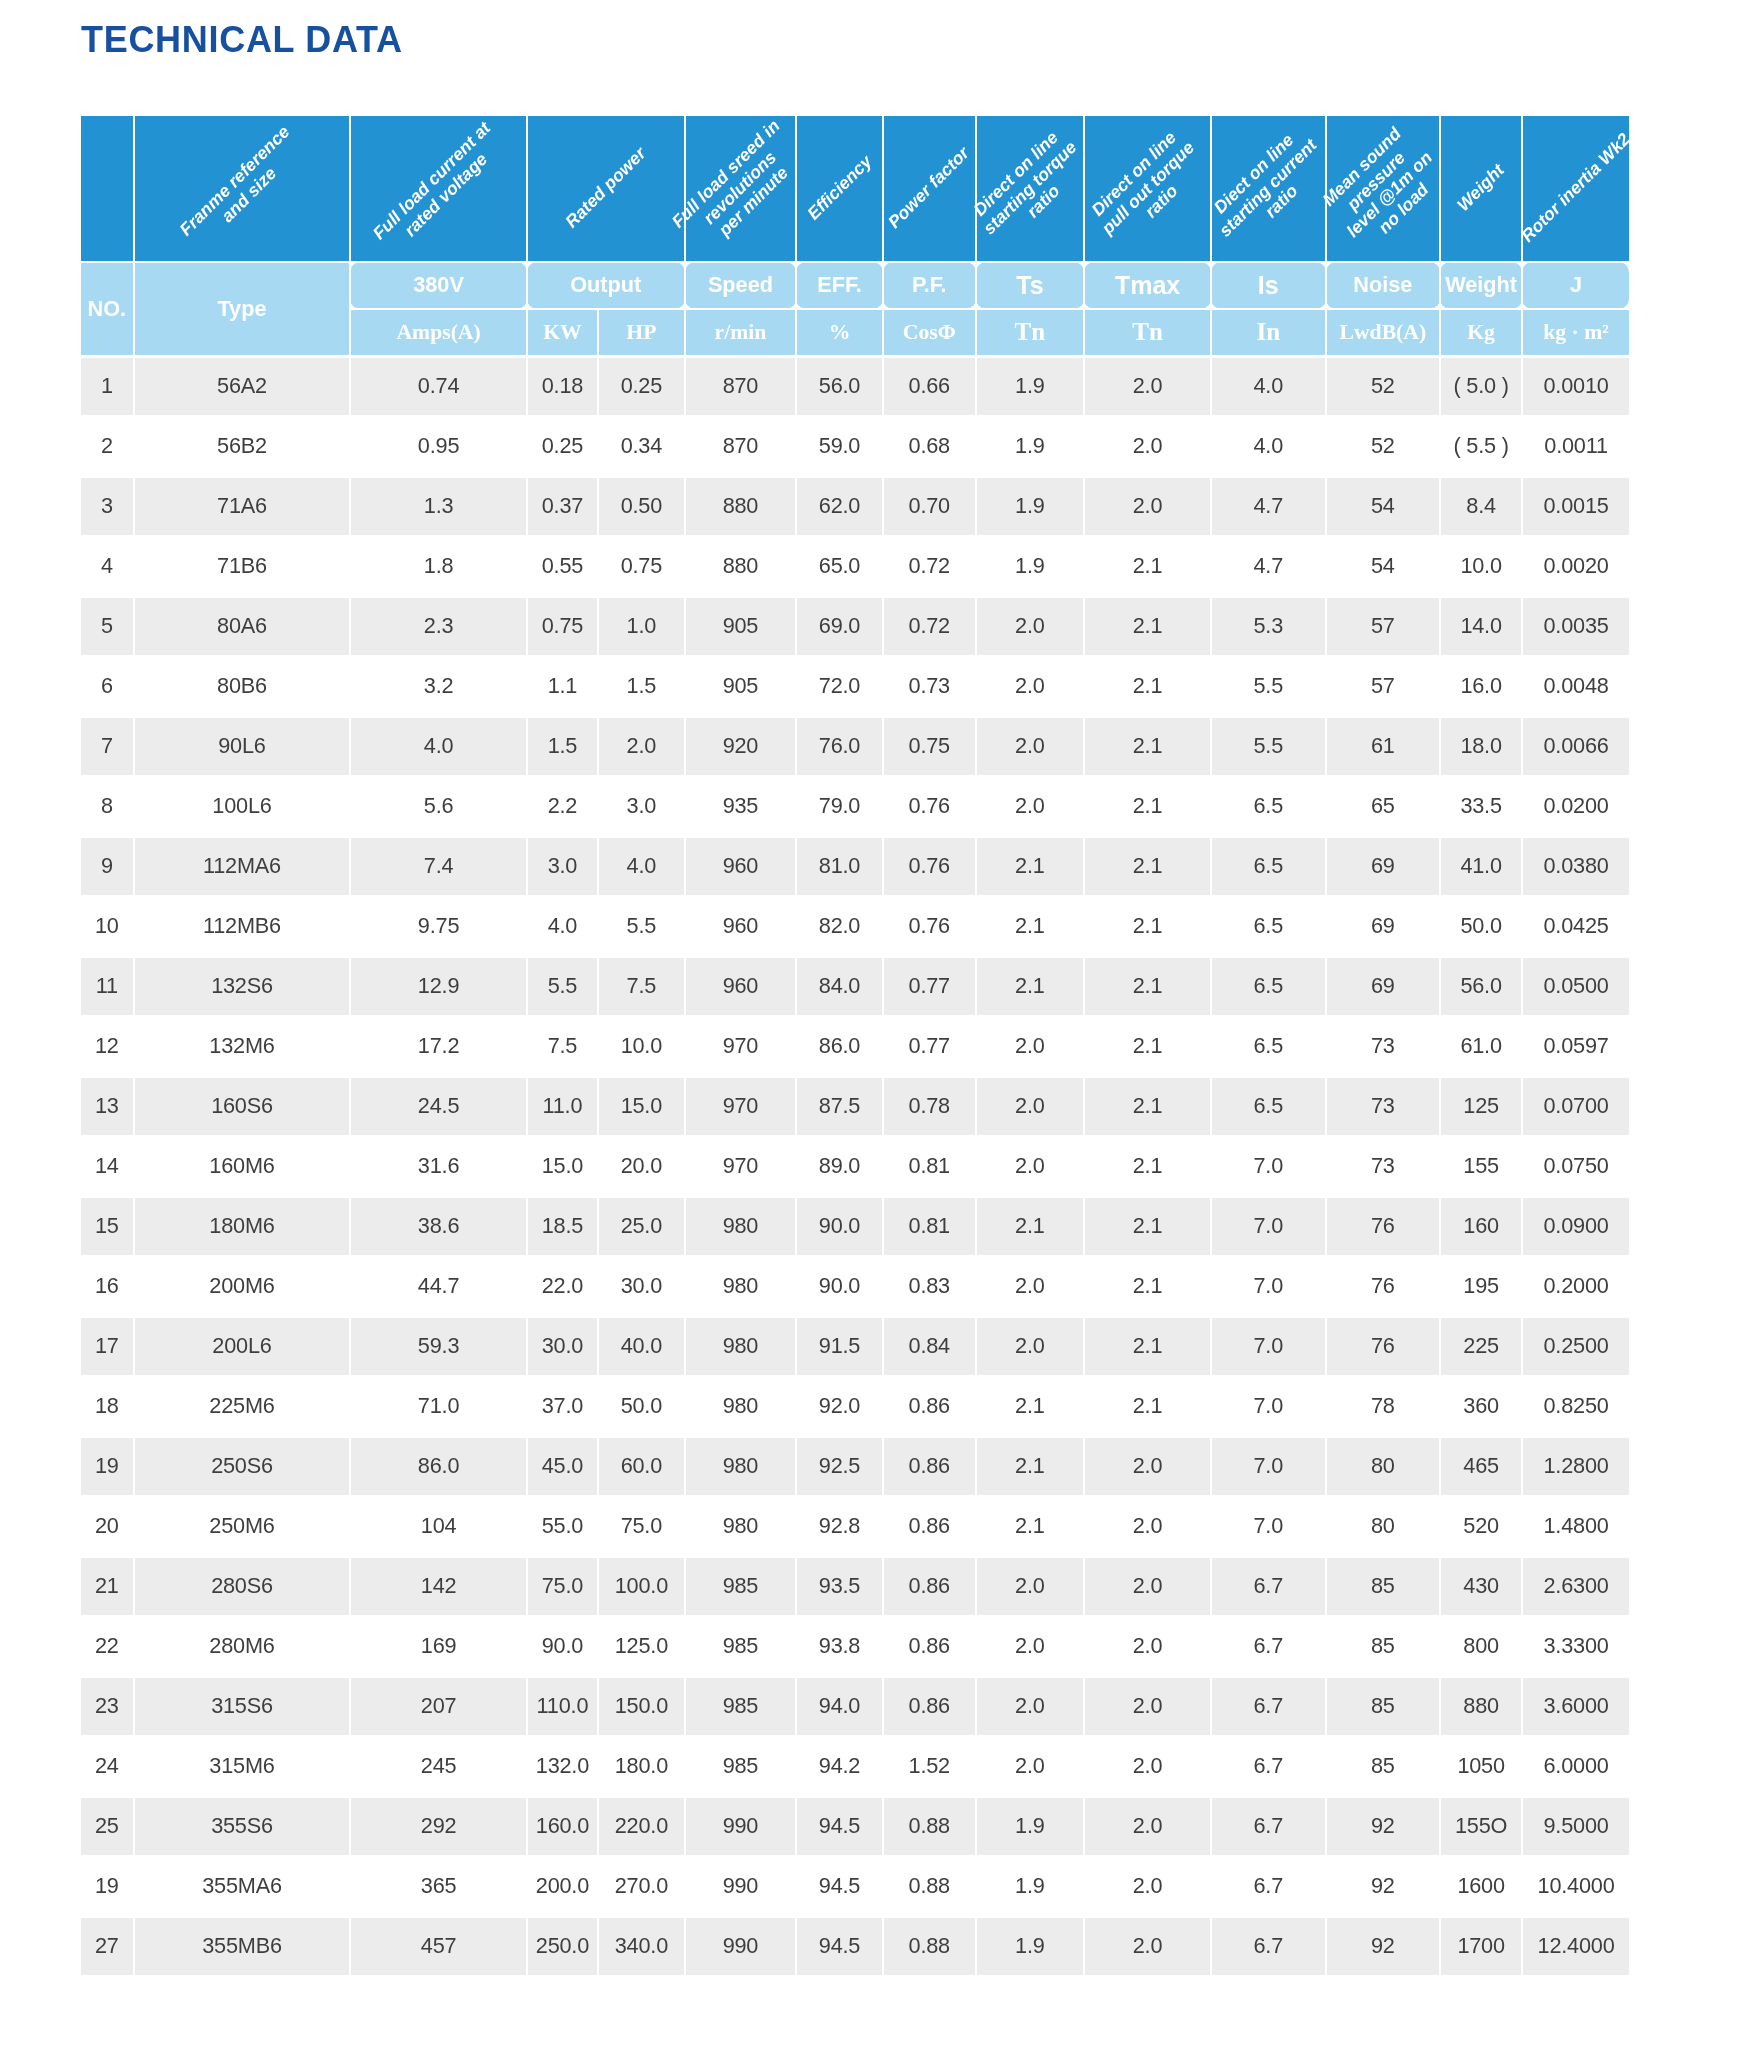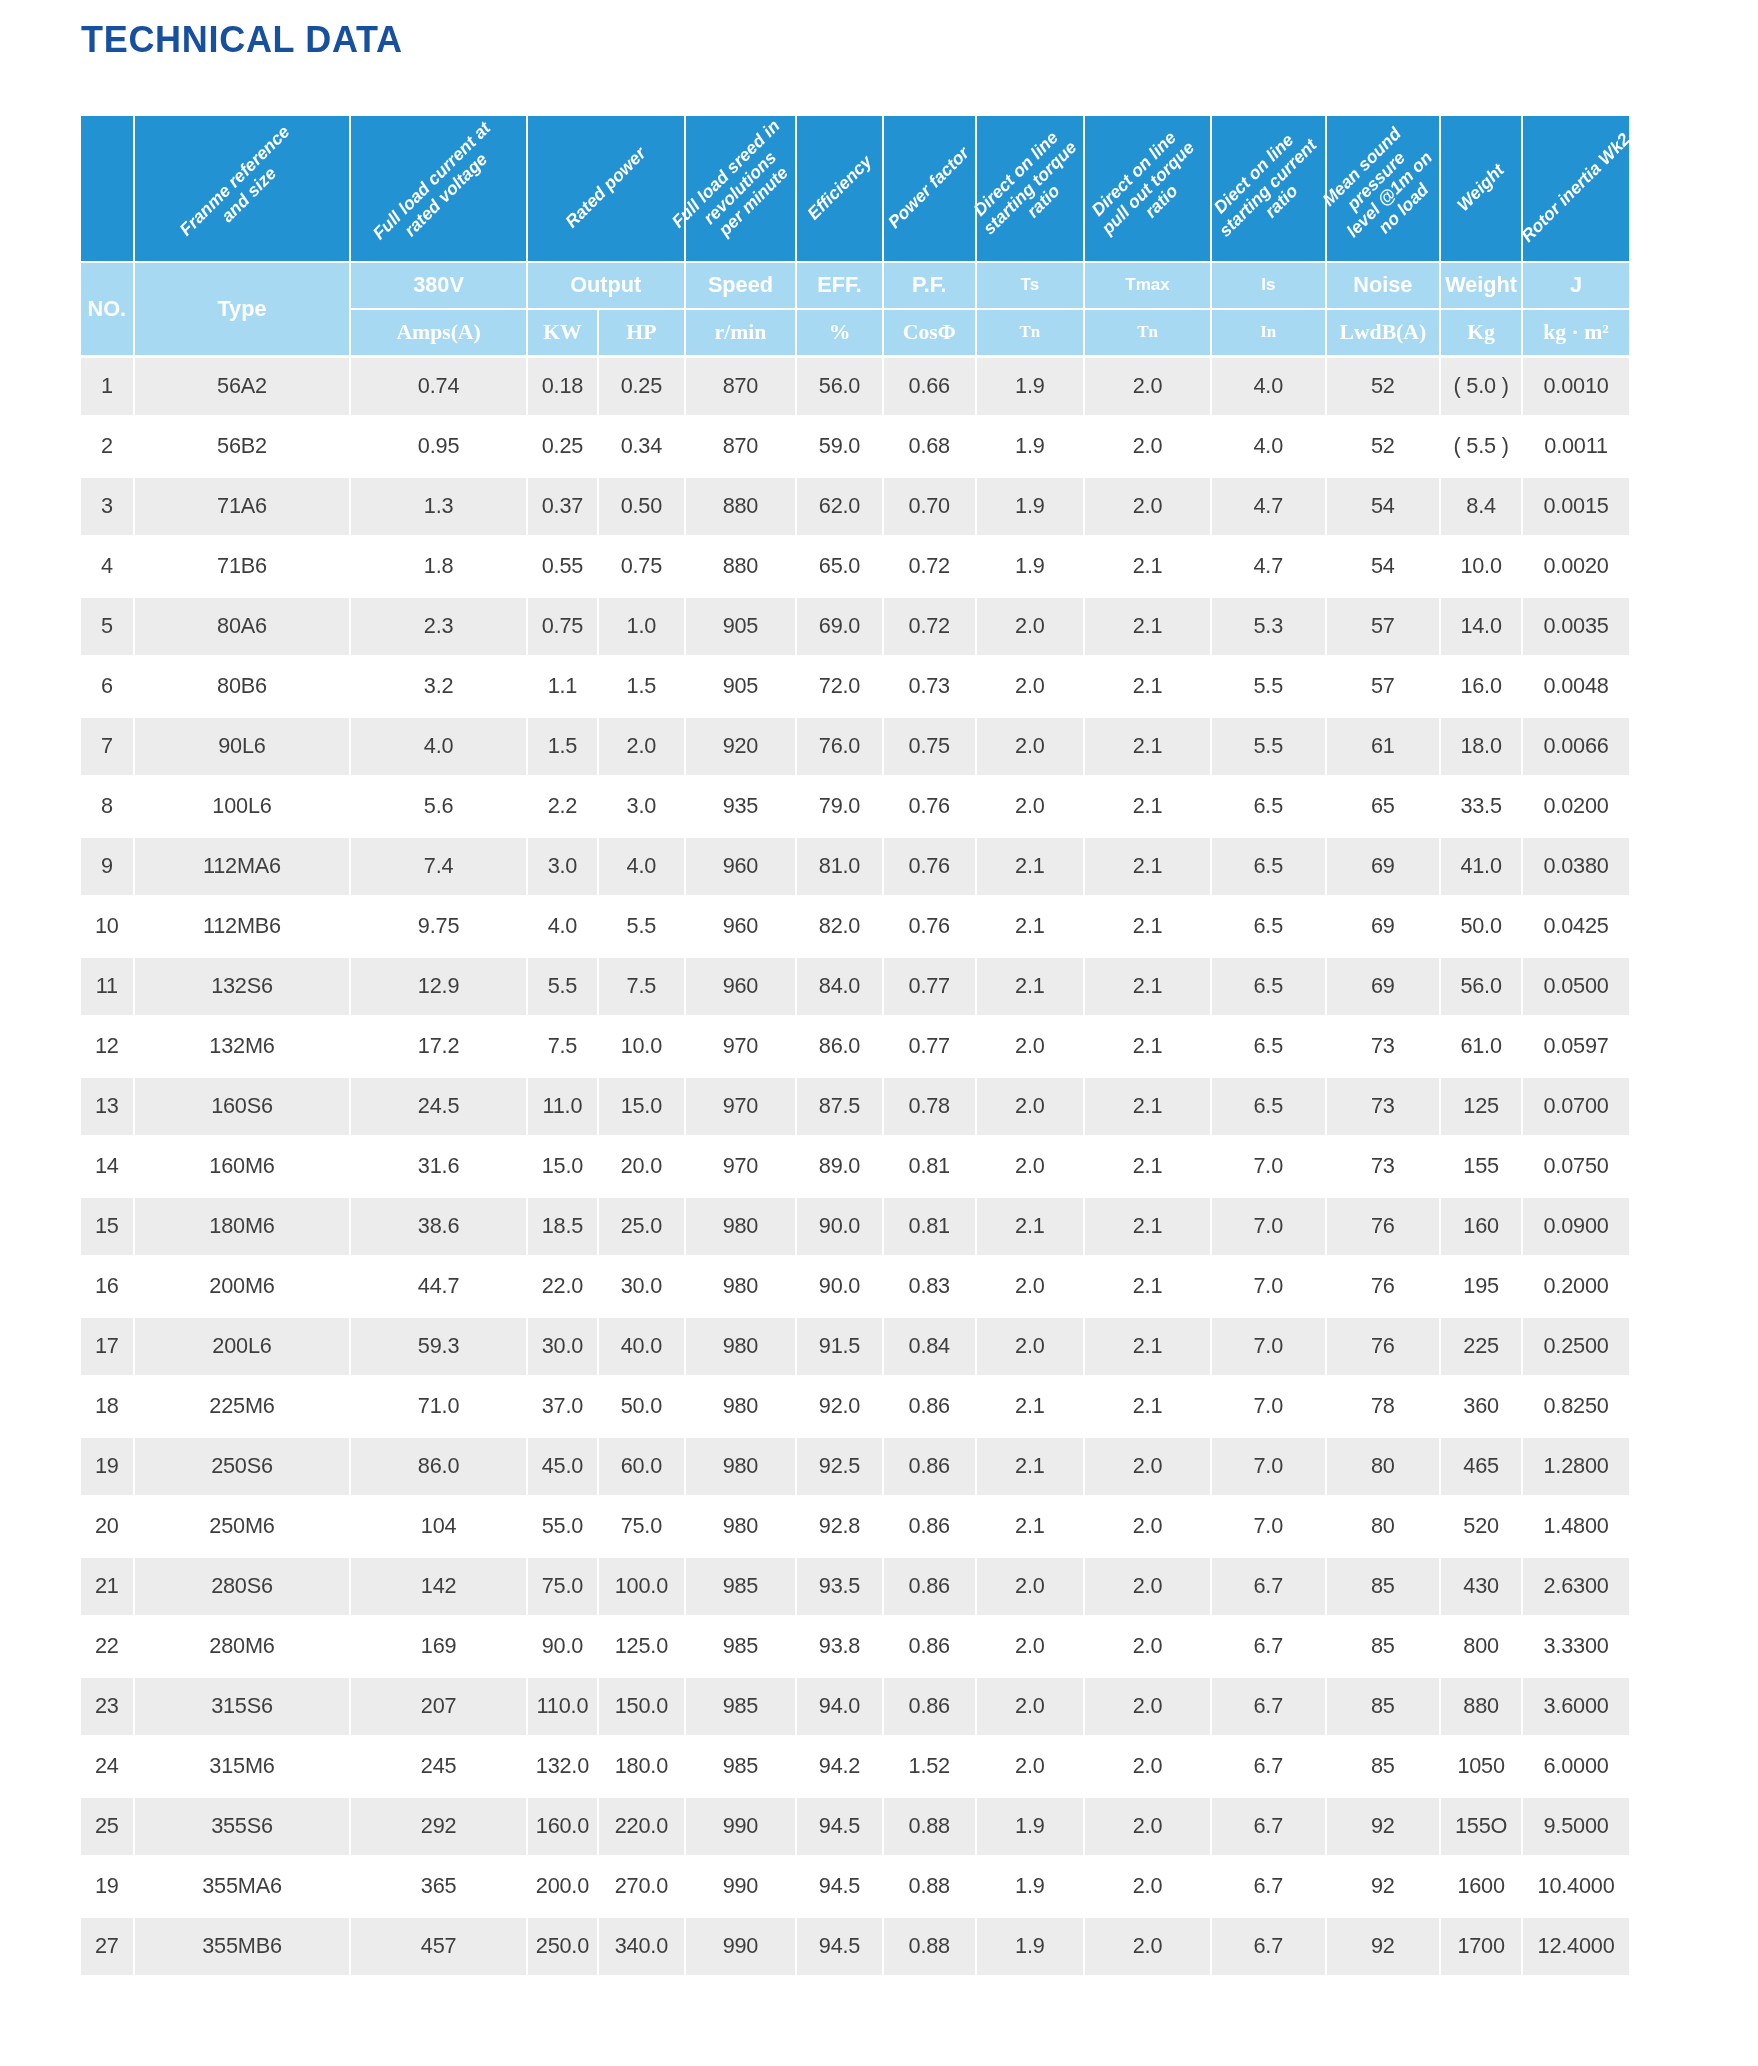--- a/index.html
+++ b/index.html
@@ -37,24 +37,24 @@
     color:#fff; font-weight:bold; font-style:italic;
     font-size:17.5px; line-height:1.12;
     white-space:pre-line; text-align:center; width:max-content;
   }
 
   
   .sub {
     background:#a7d9f3; color:#fff; font-weight:bold;
     border-left:2.8px solid #fff; font-size:21.7px;
   }
-  .subtop { height:45px; border-bottom:2.8px solid #fff; }
+  .subtop { height:45px; border-bottom:2.8px solid #fff;border-radius:10px; }
   .subunit { height:45px; border-bottom:3.5px solid #fff;font-family:Liberation Serif, serif; }
   .submerge { border-bottom:3.5px solid #fff; }
-  .sym { font-size:17px; font-style:normal; }
+  .sym { font-size:25px; font-style:normal; }
   .noL { border-left:none;margin-left:17px; }
 
   
   tbody td {
     height:57px; font-size:21.7px; color:#3e3e3e;
     border-left:2.8px solid #fff; border-bottom:3.5px solid #fff;
     letter-spacing:-0.2px; background:#fff;
   }
   tbody td:first-child { border-left:none; }
   tbody tr:nth-child(odd) td { background:#ececec; }

